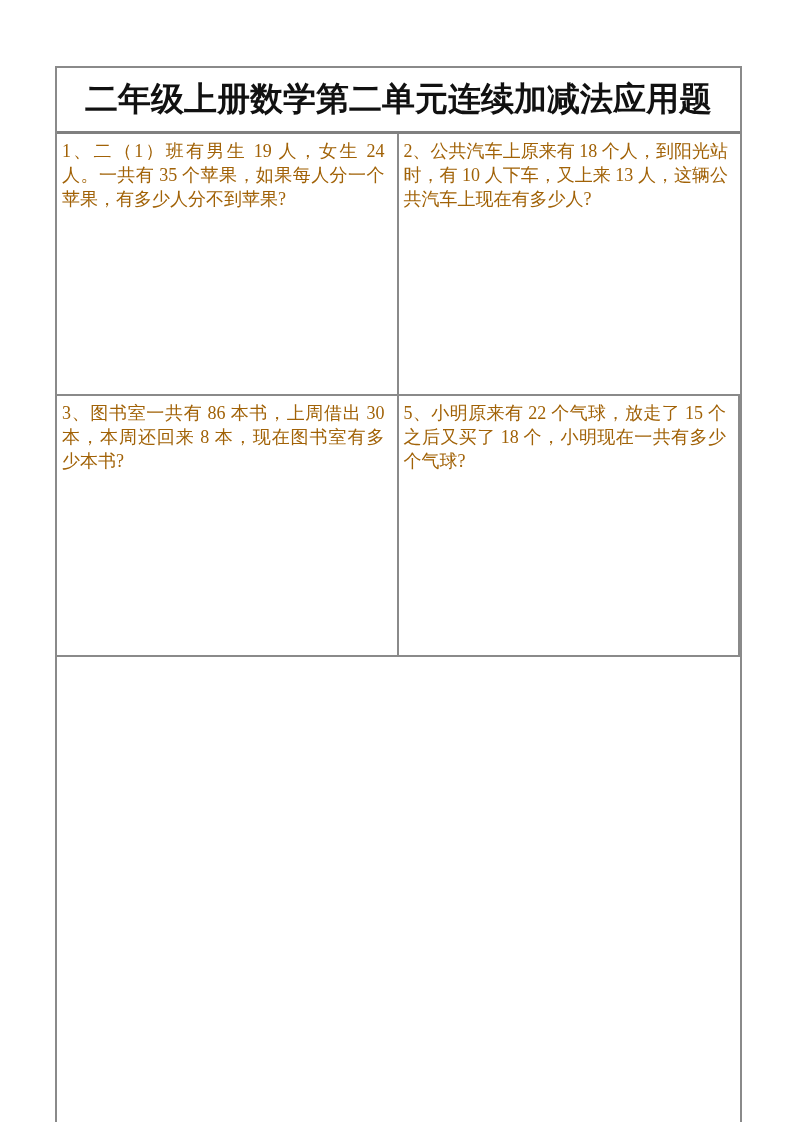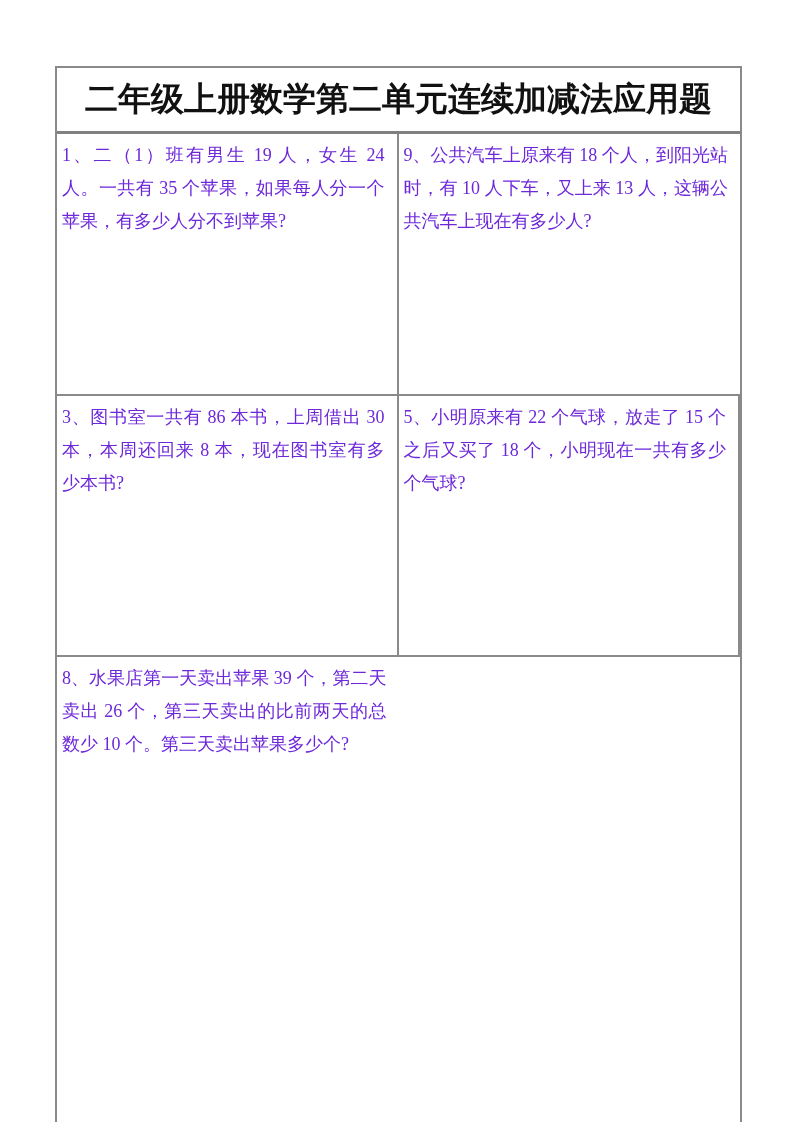--- a/index.html
+++ b/index.html
@@ -45,40 +45,39 @@
     flex: 1 1 auto;
     display: grid;
     grid-template-columns: 1fr 1fr;
     grid-template-rows: 1fr 1fr 1fr 1fr;
   }
   .problem-cell {
     border-right: 2px solid #8a8a8a;
     border-bottom: 2px solid #8a8a8a;
     padding: 5px 12px 4px 5px;
     font-size: 18px;
-    line-height: 33px;
-    color: #6d28d9;
+    line-height: 24px;
+    color: #a16207;
     text-align: justify;
     overflow: hidden;
   }
   .problem-cell.col-right { border-right: none; }
   .problem-cell.row-last { border-bottom: none; }
 </style>
 </head>
 <body>
 
 <div class="page">
   <div class="worksheet">
 
     <div class="title-row">
       <div class="title-text">二年级上册数学第二单元连续加减法应用题</div>
     </div>
 
     <div class="problem-grid">
       <div class="problem-cell col-left">1、二（1）班有男生 19 人，女生 24 人。一共有 35 个苹果，如果每人分一个苹果，有多少人分不到苹果?</div>
-      <div class="problem-cell col-right">9、公共汽车上原来有 18 个人，到阳光站时，有 10 人下车，又上来 13 人，这辆公共汽车上现在有多少人?</div>
+      <div class="problem-cell col-right">2、公共汽车上原来有 18 个人，到阳光站时，有 10 人下车，又上来 13 人，这辆公共汽车上现在有多少人?</div>
       <div class="problem-cell col-left">3、图书室一共有 86 本书，上周借出 30 本，本周还回来 8 本，现在图书室有多少本书?</div>
       <div class="problem-cell col-left">5、小明原来有 22 个气球，放走了 15 个之后又买了 18 个，小明现在一共有多少个气球?</div>
-      <div class="problem-cell col-right row-last">8、水果店第一天卖出苹果 39 个，第二天卖出 26 个，第三天卖出的比前两天的总数少 10 个。第三天卖出苹果多少个?</div>
     </div>
 
   </div>
 </div>
 
 </body></html>

